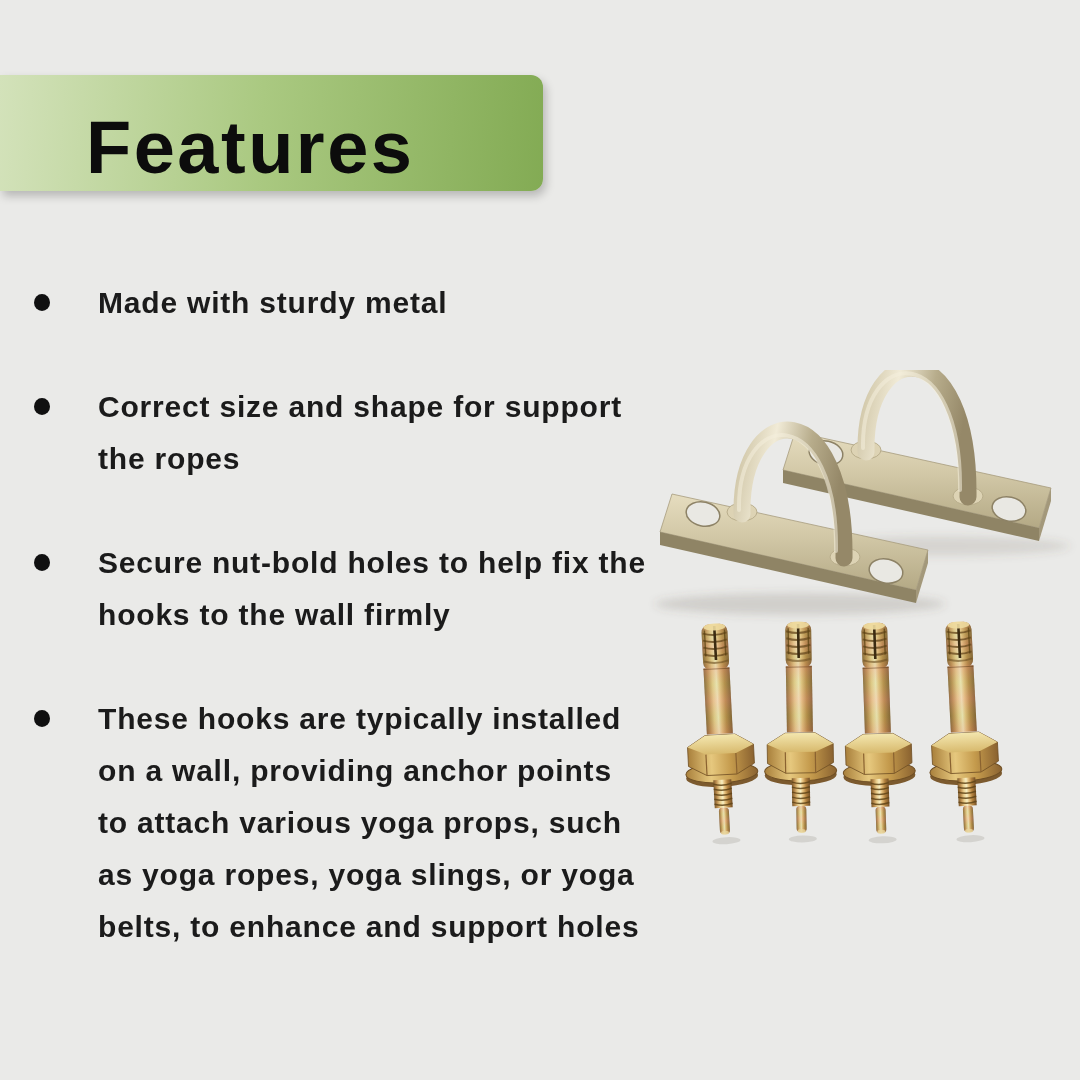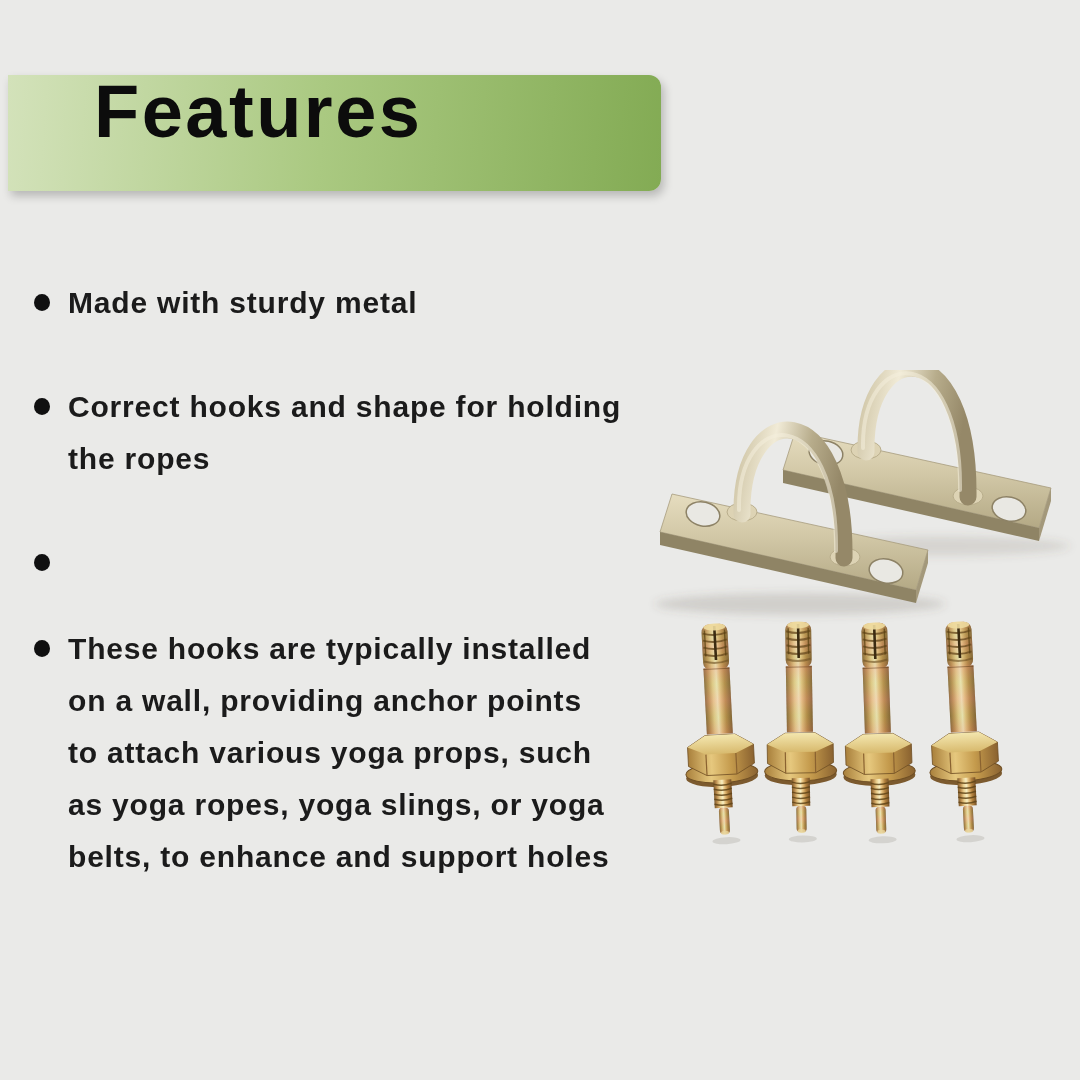--- a/index.html
+++ b/index.html
@@ -12,27 +12,27 @@
   .canvas {
     position: relative;
     width: 1080px; height: 1080px;
     background: #eaeae8;
     overflow: hidden;
   }
 
   
   .banner {
     position: absolute;
-    left: 8px; top: 75px;
-    width: 653px; height: 116px;
+    left: 0; top: 75px;
+    width: 543px; height: 116px;
     background: linear-gradient(94deg, #d3e2ba 0%, #aac981 48%, #83ab54 100%);
     border-radius: 0 12px 12px 0;
     box-shadow: 3px 5px 10px rgba(0,0,0,0.22);
     display: flex;
-    align-items: flex-start;
+    align-items: flex-end;
   }
   .banner-title {
     padding-left: 86px;
     font-size: 74px;
     font-weight: bold;
     letter-spacing: 2.5px;
     color: #0c0c0c;
     line-height: 1;
     padding-bottom: 6px;
   }
@@ -48,21 +48,21 @@
   }
   .feature-item { display: flex; align-items: flex-start; }
   .dot {
     flex: 0 0 auto;
     width: 16px; height: 17px;
     border-radius: 50%;
     background: #101010;
     margin-top: 17px;
   }
   .feature-text {
-    margin-left: 18px;
+    margin-left: 48px;
     font-size: 30px;
     font-weight: bold;
     letter-spacing: 0.8px;
     line-height: 52px;
     color: #1b1b1b;
     white-space: pre-line;
   }
 
   
   .hooks-art {
@@ -85,25 +85,27 @@
     <div class="banner-title">Features</div>
   </div>
 
   <div class="features">
     <div class="feature-item">
       <span class="dot"></span>
       <span class="feature-text">Made with sturdy metal</span>
     </div>
     <div class="feature-item">
       <span class="dot"></span>
-      <span class="feature-text">Correct hooks and shape for holding
+      <span class="feature-text">Correct size and shape for support
 the ropes</span>
     </div>
     <div class="feature-item">
       <span class="dot"></span>
+      <span class="feature-text">Secure nut-bold holes to help fix the
+hooks to the wall firmly</span>
     </div>
     <div class="feature-item">
       <span class="dot"></span>
       <span class="feature-text">These hooks are typically installed
 on a wall, providing anchor points
 to attach various yoga props, such
 as yoga ropes, yoga slings, or yoga
 belts, to enhance and support holes</span>
     </div>
   </div>

